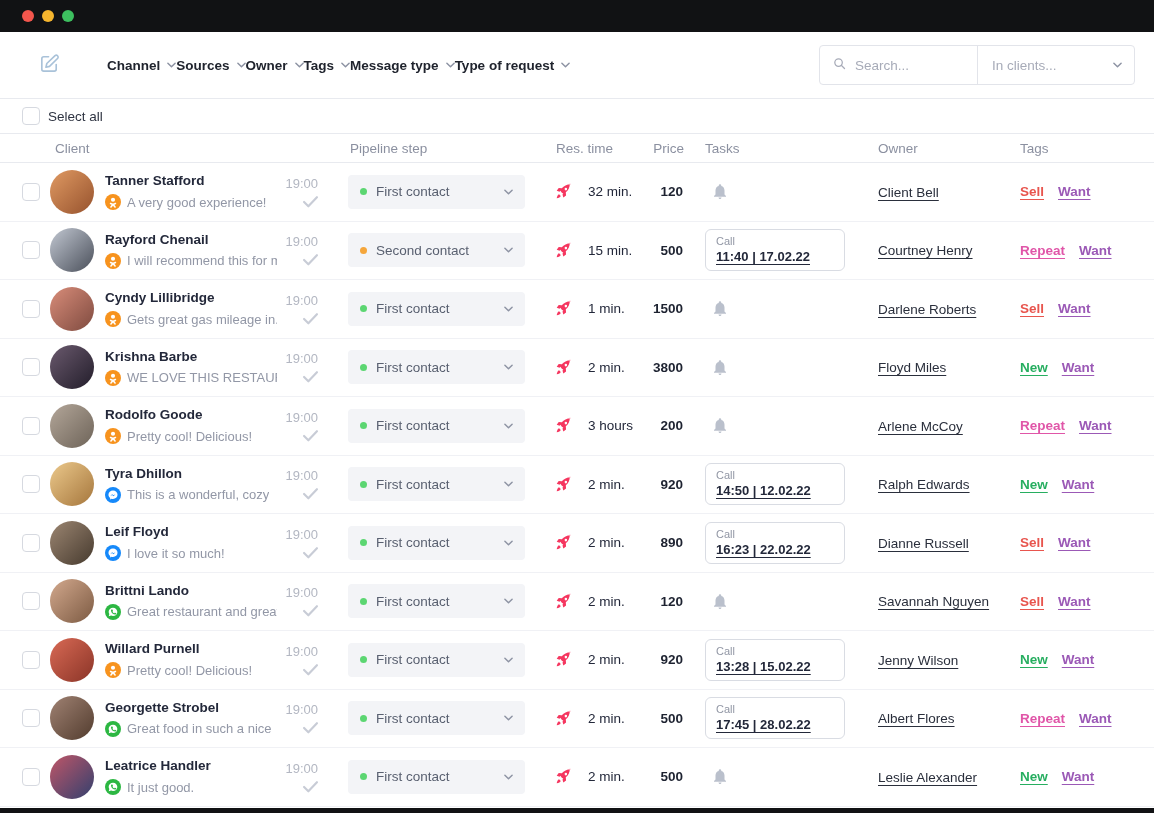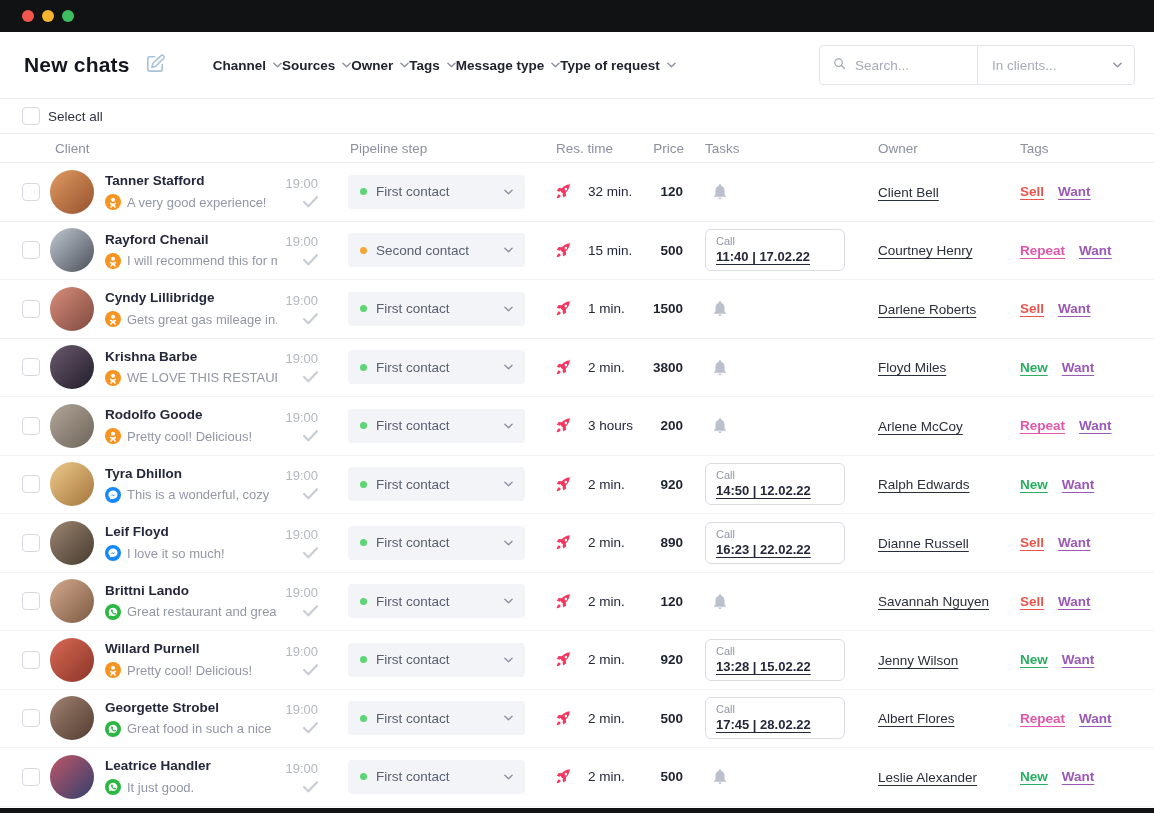--- a/index.html
+++ b/index.html
@@ -88,21 +88,20 @@
 </head>
 <body>
 
 <div class="titlebar">
   <span class="light" style="background: rgb(242, 86, 77);"></span>
   <span class="light" style="background: rgb(245, 181, 46);"></span>
   <span class="light" style="background: rgb(61, 191, 95);"></span>
 </div>
 
 <div class="header">
-  <span class="page-title">New chats</span>
   <button class="compose-btn">
     <span>
       <svg width="23" height="23" viewBox="0 0 24 24" fill="none" stroke="#a9c2d9" stroke-width="1.7" stroke-linecap="round" stroke-linejoin="round">
         <path d="M11 5H6a2 2 0 0 0-2 2v11a2 2 0 0 0 2 2h11a2 2 0 0 0 2-2v-5"></path>
         <path d="M17.8 3.7a2 2 0 0 1 2.8 2.8L12 15l-3.7.9L9.2 12z"></path>
       </svg>
     </span>
   </button>
 
   <div class="filters">

